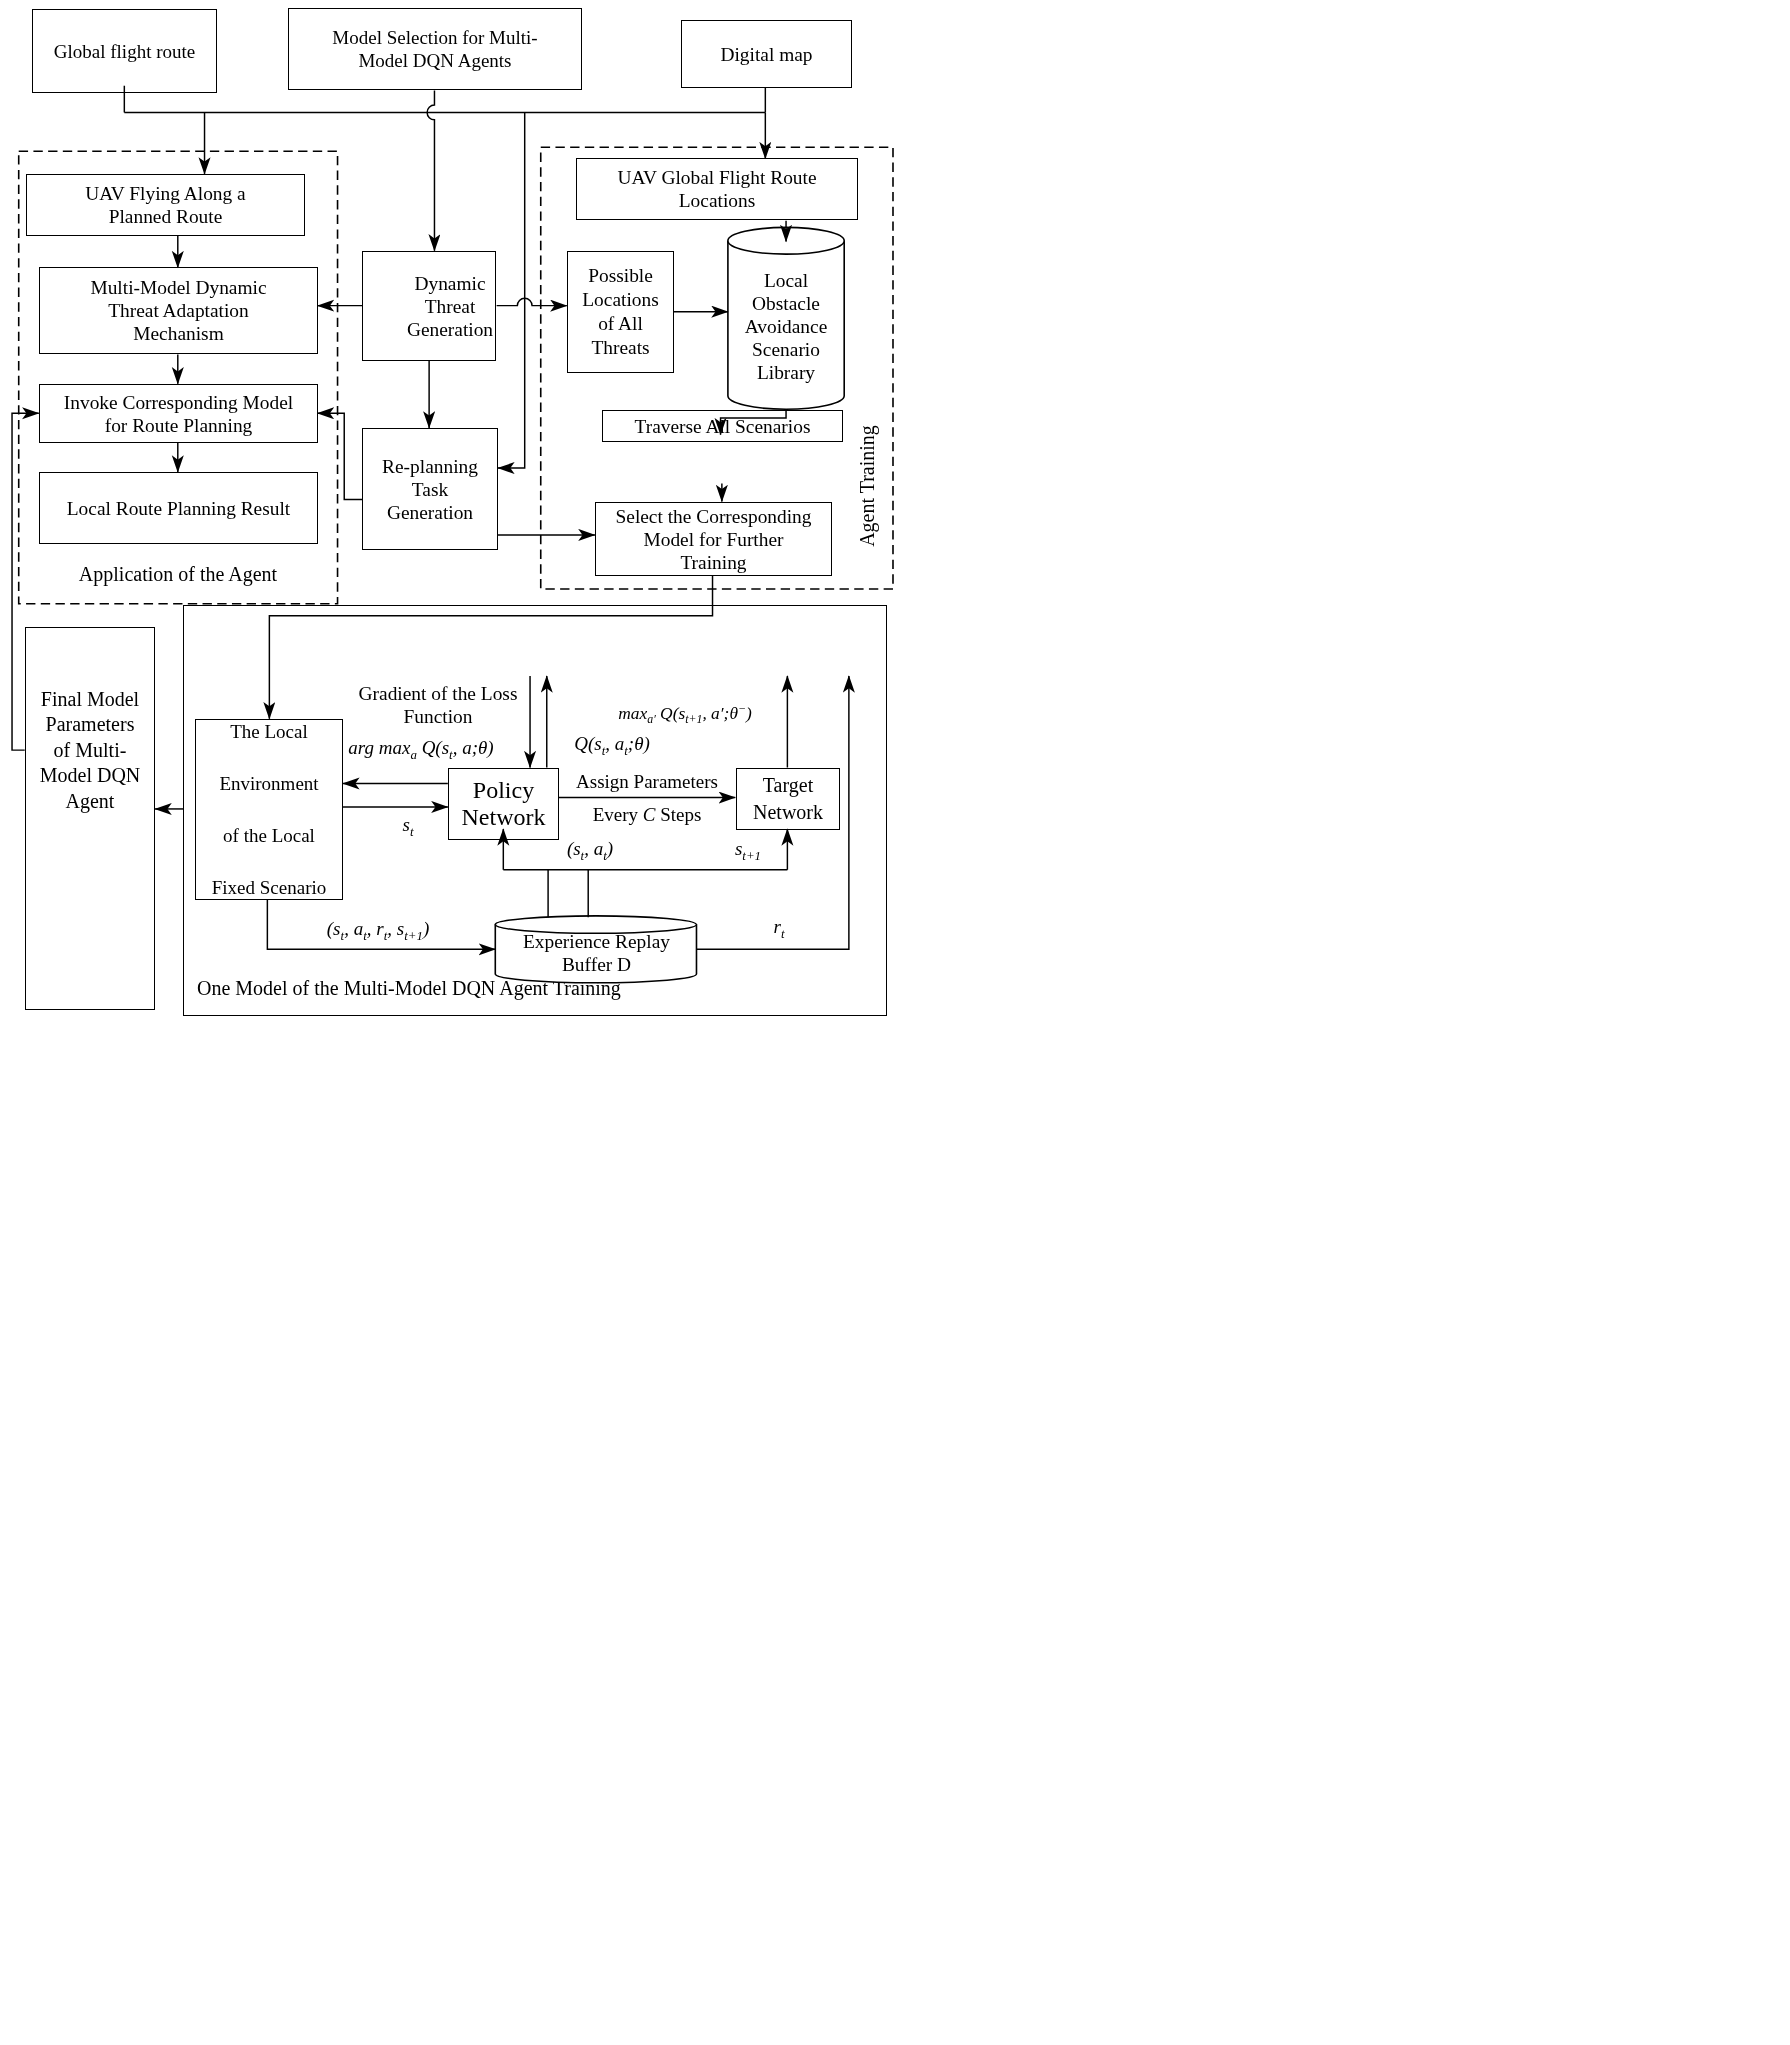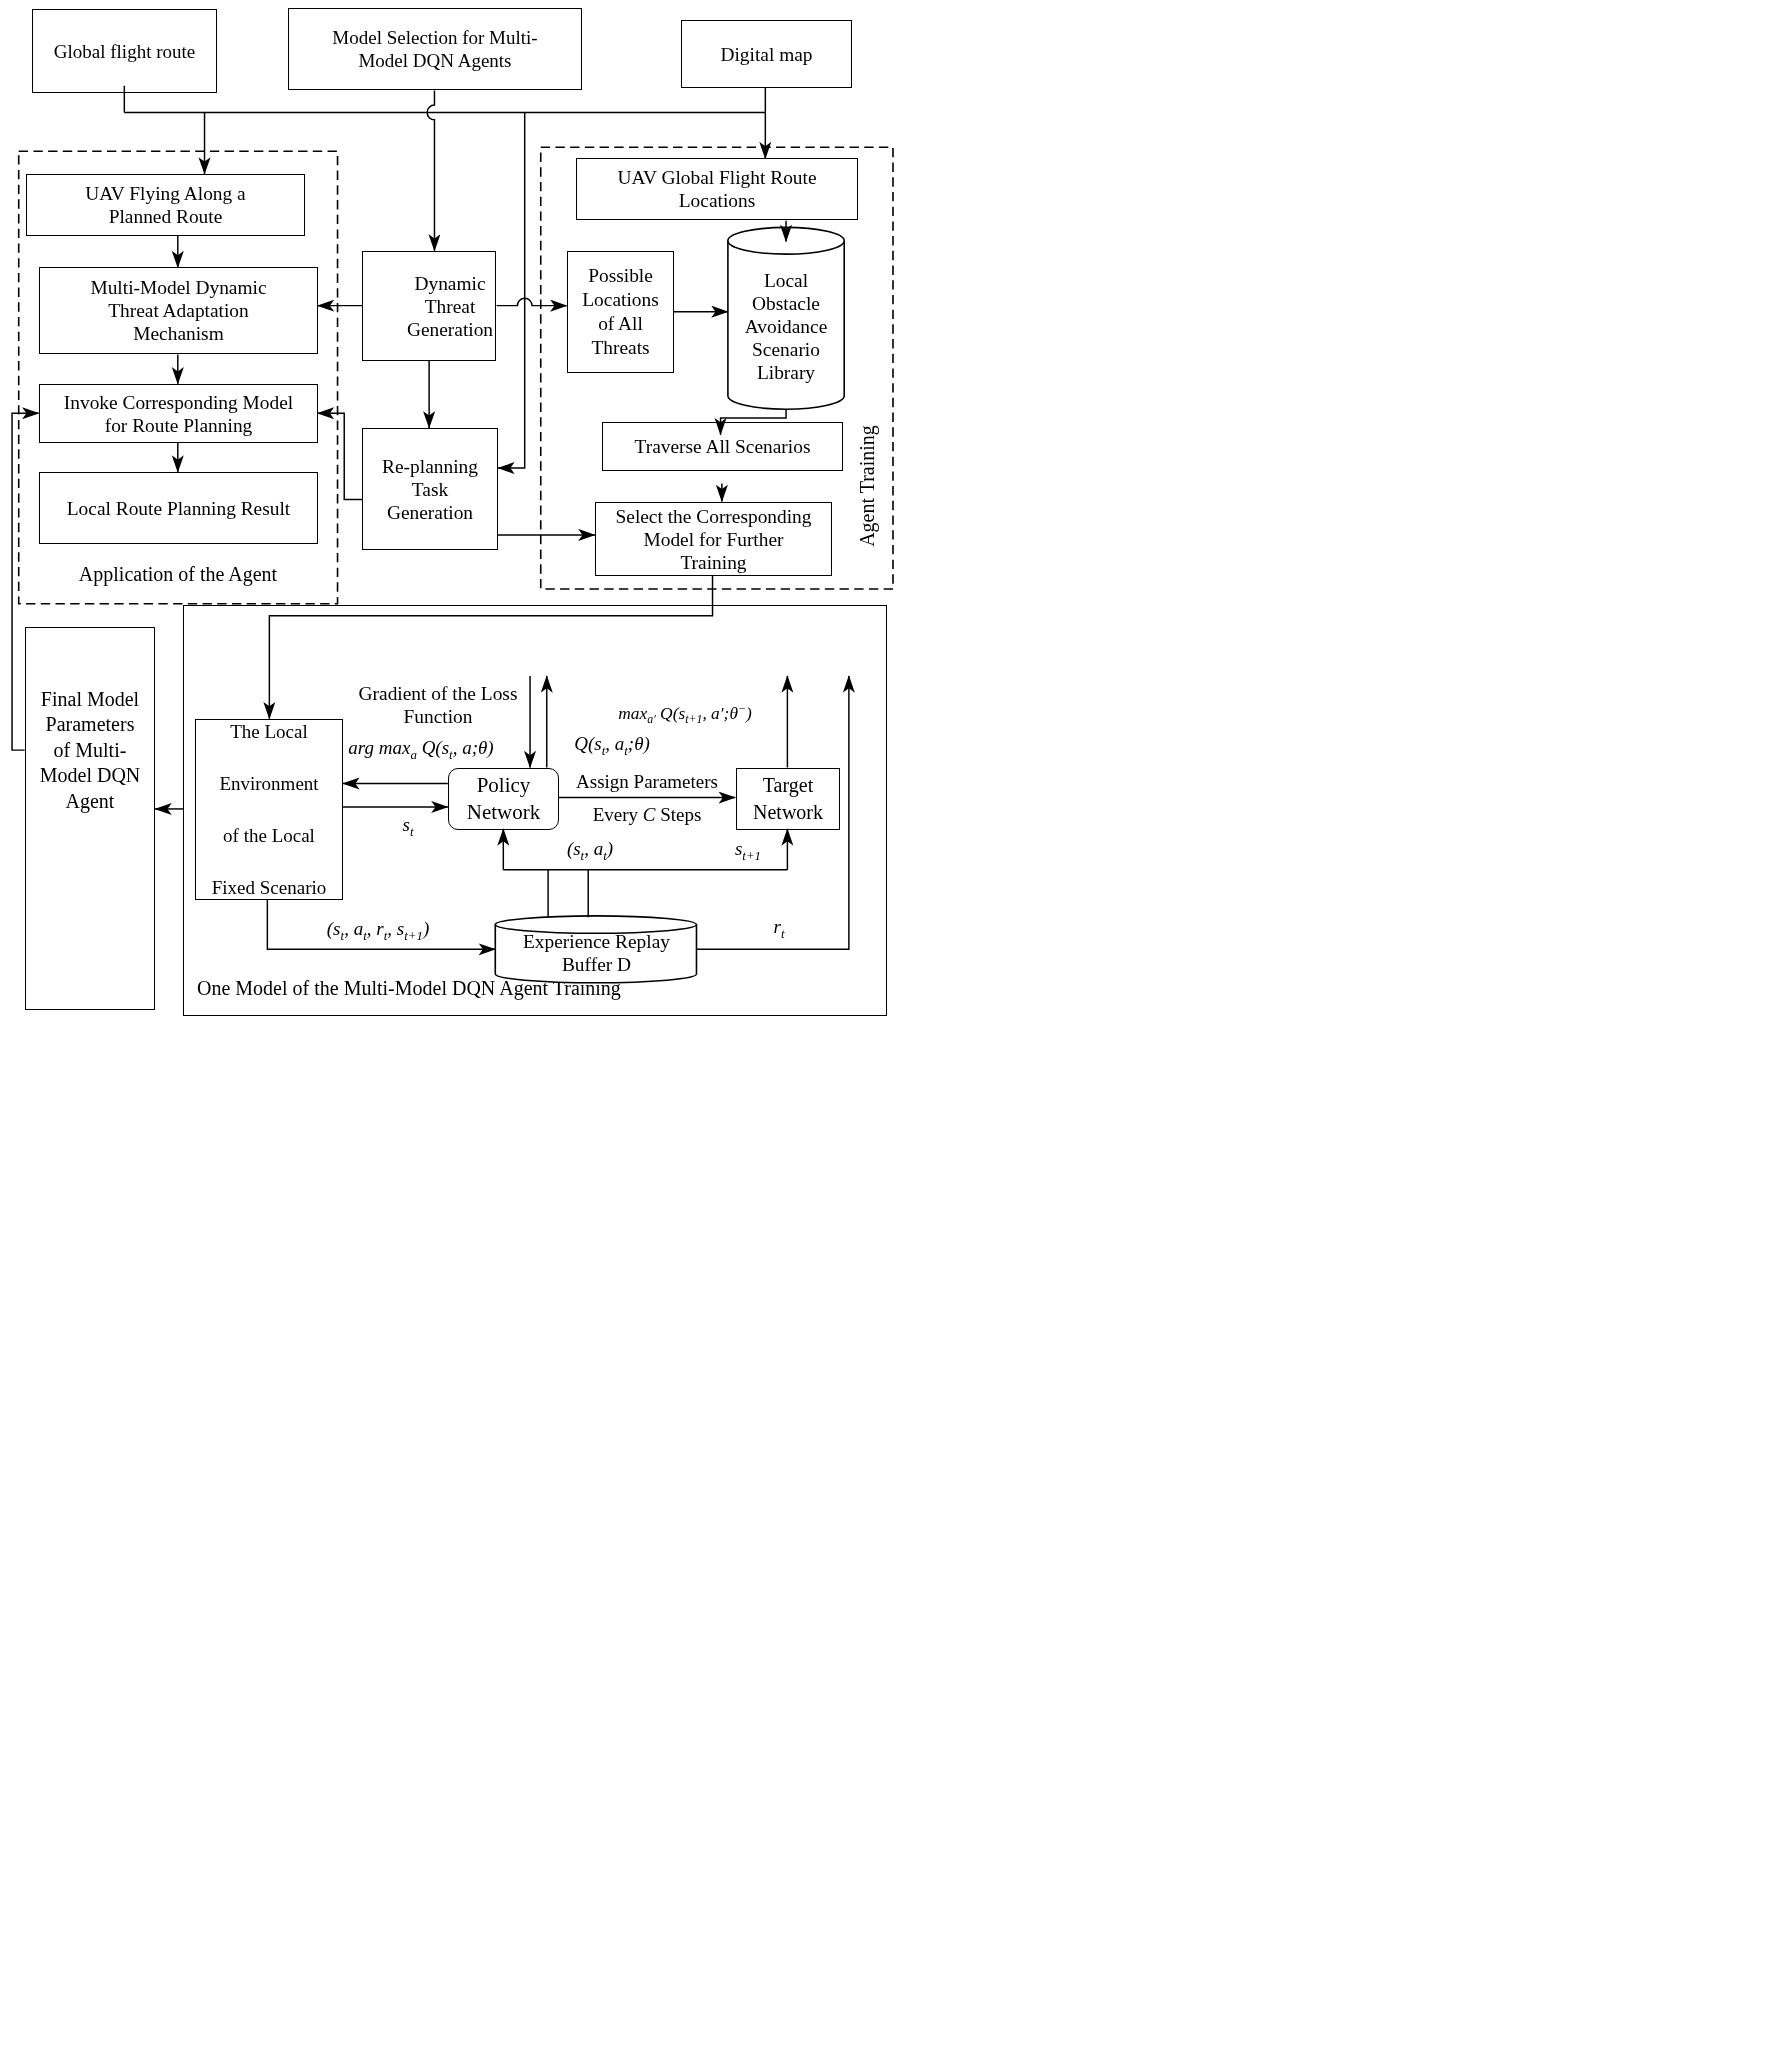--- a/index.html
+++ b/index.html
@@ -75,21 +75,21 @@
     <span>Locations</span>
   </div>
 
   <div class="box" style="left:567px;top:251px;width:107px;height:122px;line-height:24px;">
     <span>Possible</span>
     <span>Locations</span>
     <span>of All</span>
     <span>Threats</span>
   </div>
 
-  <div class="box" style="left:602px;top:422px;width:241px;height:49px;">
+  <div class="box" style="left:602px;top:410px;width:241px;height:32px;">
     <span>Traverse All Scenarios</span>
   </div>
 
   <div class="box" style="left:595px;top:502px;width:237px;height:74px;">
     <span>Select the Corresponding</span>
     <span>Model for Further</span>
     <span>Training</span>
   </div>
 
   <div class="box" style="left:25px;top:627px;width:130px;height:383px;justify-content:flex-start;
@@ -104,21 +104,21 @@
   <div class="container" style="left:183px;top:605px;width:704px;height:411px;"></div>
 
 
   <div class="box" style="left:195px;top:719px;width:148px;height:181px;font-size:19px;line-height:32px;gap:20px;">
     <span>The Local</span>
     <span>Environment</span>
     <span>of the Local</span>
     <span>Fixed Scenario</span>
   </div>
 
-  <div class="box" style="left:448px;top:768px;width:111px;height:62px;font-size:21px;line-height:27px;border-radius:10px;">
+  <div class="box" style="left:448px;top:768px;width:111px;height:72px;font-size:24px;line-height:27px;">
     <span>Policy</span>
     <span>Network</span>
   </div>
 
   <div class="box" style="left:736px;top:768px;width:104px;height:62px;font-size:20px;line-height:27px;">
     <span>Target</span>
     <span>Network</span>
   </div>
 
   <div class="lbl" style="left:178px;top:574px;">Application of the Agent</div>

